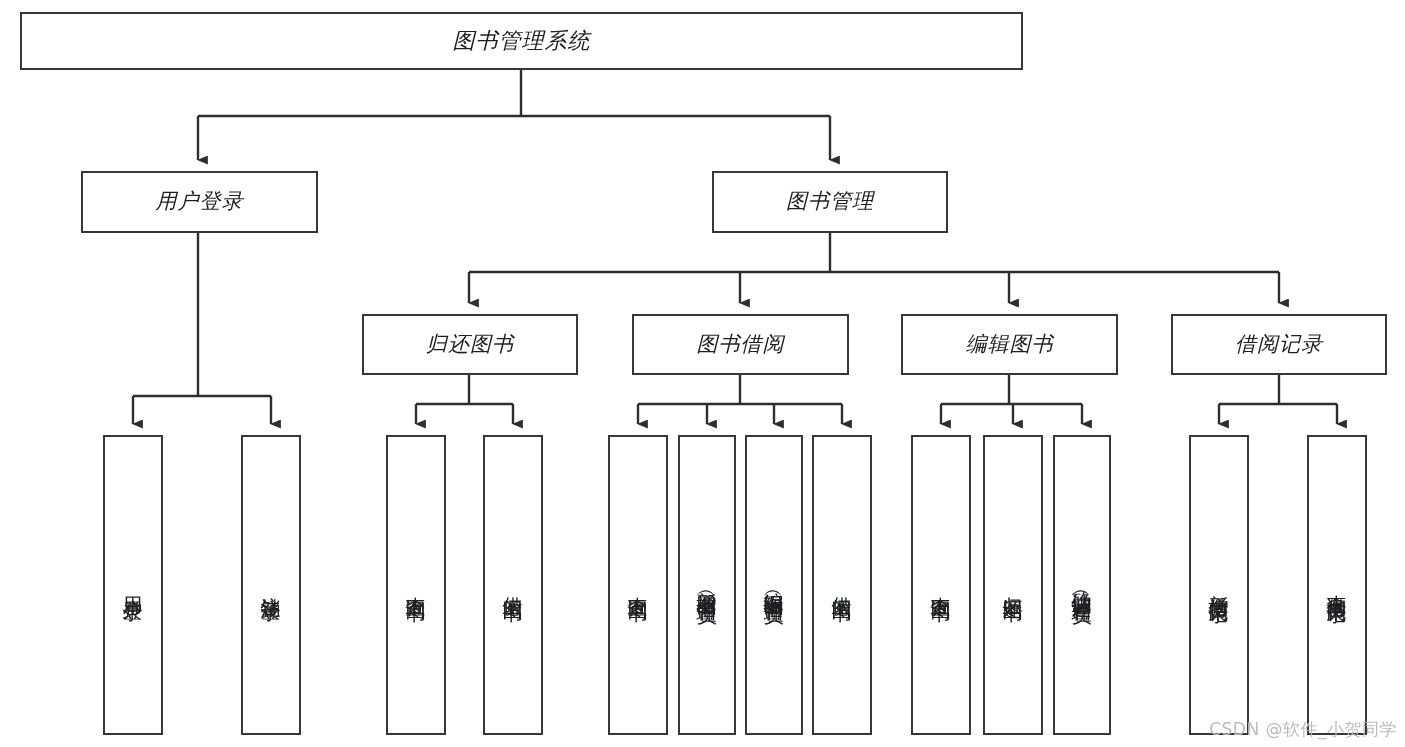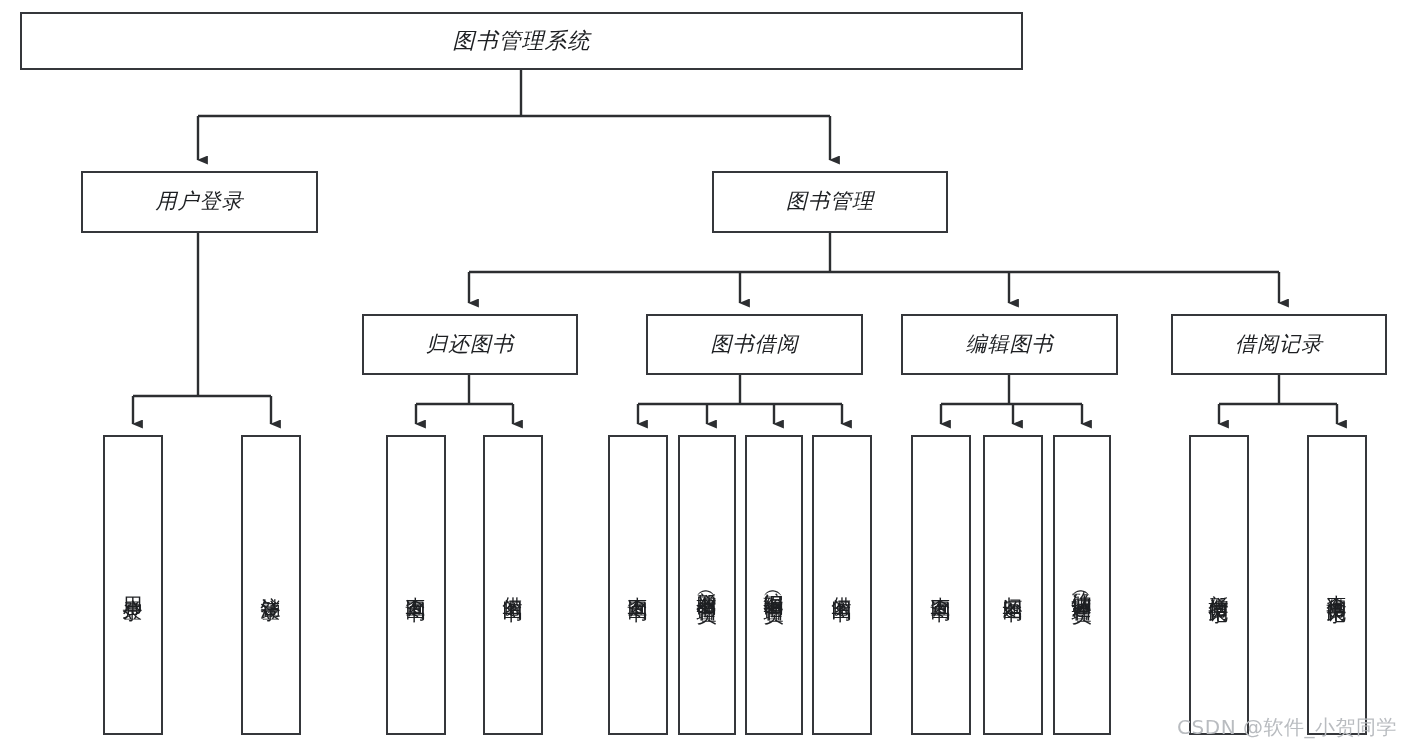--- a/index.html
+++ b/index.html
@@ -64,21 +64,21 @@
     width: 100%;
     height: 100%;
     display: flex;
     align-items: center;
     justify-content: center;
   }
   #watermark {
     position: absolute;
     right: 8px;
     bottom: 6px;
-    font-size: 20px;
+    font-size: 17px;
     color: #b9bcc0;
     letter-spacing: 0.5px;
     font-family: "DejaVu Sans", "Liberation Sans", sans-serif;
     white-space: nowrap;
   }
 </style>
 </head>
 <body>
 
 <div id="canvas">
@@ -140,21 +140,21 @@
   <div class="node horiz" style="left:81px; top:171px; width:237px; height:62px;">
     <span>用户登录</span>
   </div>
   <div class="node horiz" style="left:712px; top:171px; width:236px; height:62px;align-items:center;">
     <span>图书管理</span>
   </div>
 
   <div class="node horiz" style="left:362px; top:314px; width:216px; height:61px;">
     <span>归还图书</span>
   </div>
-  <div class="node horiz" style="left:632px; top:314px; width:217px; height:61px;margin-left:14px;">
+  <div class="node horiz" style="left:632px; top:314px; width:217px; height:61px;">
     <span>图书借阅</span>
   </div>
   <div class="node horiz" style="left:901px; top:314px; width:217px; height:61px;">
     <span>编辑图书</span>
   </div>
   <div class="node horiz" style="left:1171px; top:314px; width:216px; height:61px;">
     <span>借阅记录</span>
   </div>
 
   <div class="node leaf" style="left:103px; top:435px; width:60px; height:300px;">

